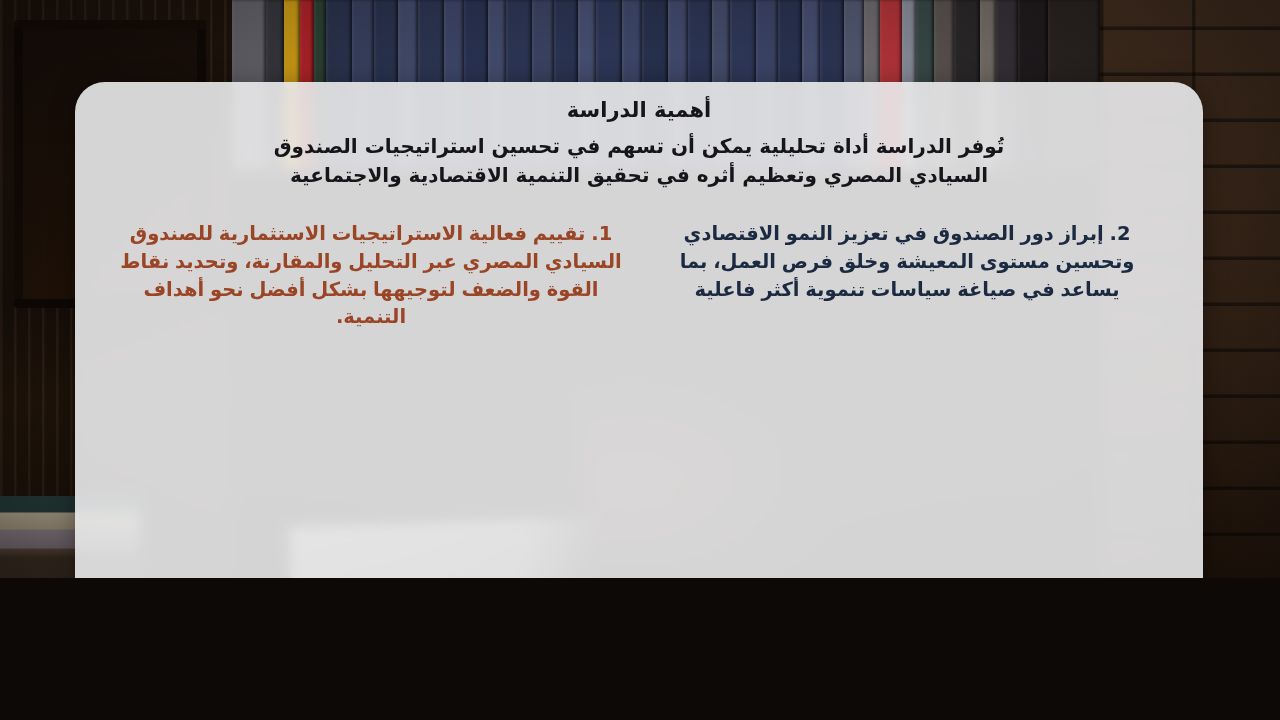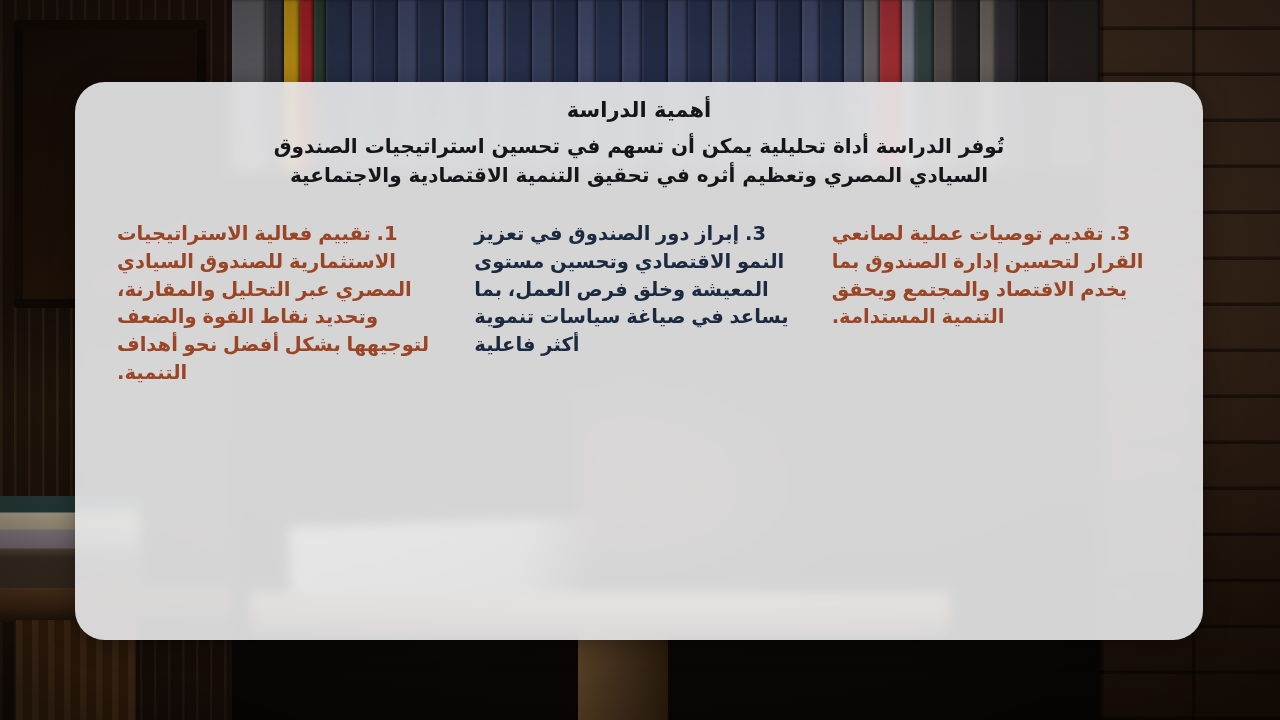--- a/index.html
+++ b/index.html
@@ -9,21 +9,21 @@
     width: 1280px;
     height: 720px;
     overflow: hidden;
     background: #0d0907;
   }
   * { box-sizing: border-box; }
 
   .stage {
     position: relative;
     width: 1280px;
-    height: 720px;
+    height: 578px;
     overflow: hidden;
     font-family: "DejaVu Sans", "Liberation Sans", sans-serif;
   }
 
   
   .bg {
     position: absolute;
     inset: 0;
     background: #120c09;
     overflow: hidden;
@@ -182,21 +182,21 @@
   .points-row {
     direction: rtl;
     display: flex;
     flex: 1;
     gap: 0px;
     margin-top: 22px;
     align-items: flex-start;
   }
   .point-col {
     flex: 1 1 0;
-    text-align: left;
+    text-align: center;
     padding: 0 14px;
     font-size: 19.5px;
     font-weight: 700;
     line-height: 1.42;
     word-spacing: -1px;
   }
   .point-col.accent  { color: #9a4526; }
   .point-col.navy    { color: #1b2a41; }
 
   
@@ -274,21 +274,20 @@
   </div>
 
   <div class="card">
 
     <div class="card-header">
       <div class="header-title">أهمية الدراسة</div>
       <div class="header-para">تُوفر الدراسة أداة تحليلية يمكن أن تسهم في تحسين استراتيجيات الصندوق السيادي المصري وتعظيم أثره في تحقيق التنمية الاقتصادية والاجتماعية</div>
     </div>
 
     <div class="points-row">
-      <div class="point-col accent" style="color: rgb(154, 69, 38);">3. تقديم توصيات عملية لصانعي القرار لتحسين إدارة الصندوق بما يخدم الاقتصاد والمجتمع ويحقق التنمية المستدامة.</div>
-      <div class="point-col navy" style="color: rgb(27, 42, 65);">3. إبراز دور الصندوق في تعزيز النمو الاقتصادي وتحسين مستوى المعيشة وخلق فرص العمل، بما يساعد في صياغة سياسات تنموية أكثر فاعلية</div>
+      <div class="point-col navy" style="color: rgb(27, 42, 65);">2. إبراز دور الصندوق في تعزيز النمو الاقتصادي وتحسين مستوى المعيشة وخلق فرص العمل، بما يساعد في صياغة سياسات تنموية أكثر فاعلية</div>
       <div class="point-col accent" style="color: rgb(154, 69, 38);">1. تقييم فعالية الاستراتيجيات الاستثمارية للصندوق السيادي المصري عبر التحليل والمقارنة، وتحديد نقاط القوة والضعف لتوجيهها بشكل أفضل نحو أهداف التنمية.</div>
     </div>
 
   </div>
 
 
 </div>
 
 </body></html>

